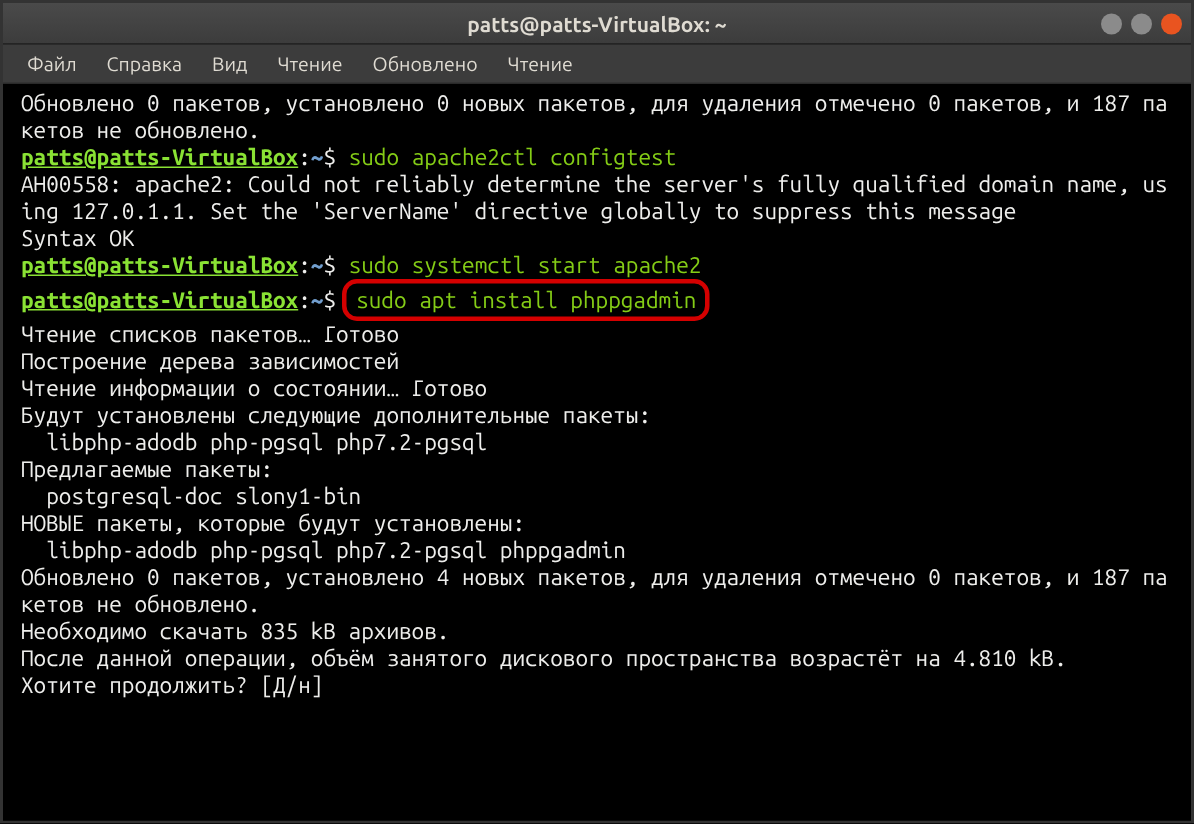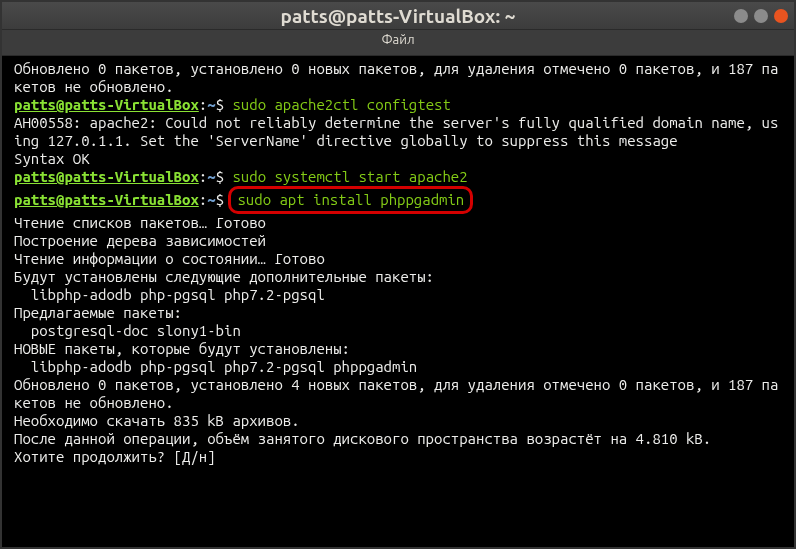--- a/index.html
+++ b/index.html
@@ -27,21 +27,21 @@
       height: 28px;
       display: flex;
       align-items: center;
       justify-content: center;
       position: relative;
       border-bottom: 1px solid #2a2a2a;
     }
     .titlebar-title {
       color: #dfdbd2;
       font-family: "Ubuntu", sans-serif;
-      font-size: 19px;
+      font-size: 14px;
       font-weight: bold;
     }
     .window-controls {
       position: absolute;
       right: 6px;
       top: 50%;
       transform: translateY(-50%);
       display: flex;
       gap: 6px;
     }
@@ -59,21 +59,20 @@
     .wc-max { background: #8b8b8b; }
     .wc-close { background: #e95420; }
     .menubar {
       background: #3c3c3c;
       height: 26px;
       display: flex;
       align-items: center;
       padding: 0 8px;
       gap: 4px;
       border-bottom: 1px solid #2a2a2a;
-      flex-direction: column;
     }
     .menu-item {
       color: #dfdbd2;
       font-family: "Ubuntu", sans-serif;
       font-size: 13px;
       padding: 2px 8px;
       cursor: pointer;
     }
     .terminal-body {
       flex: 1;

